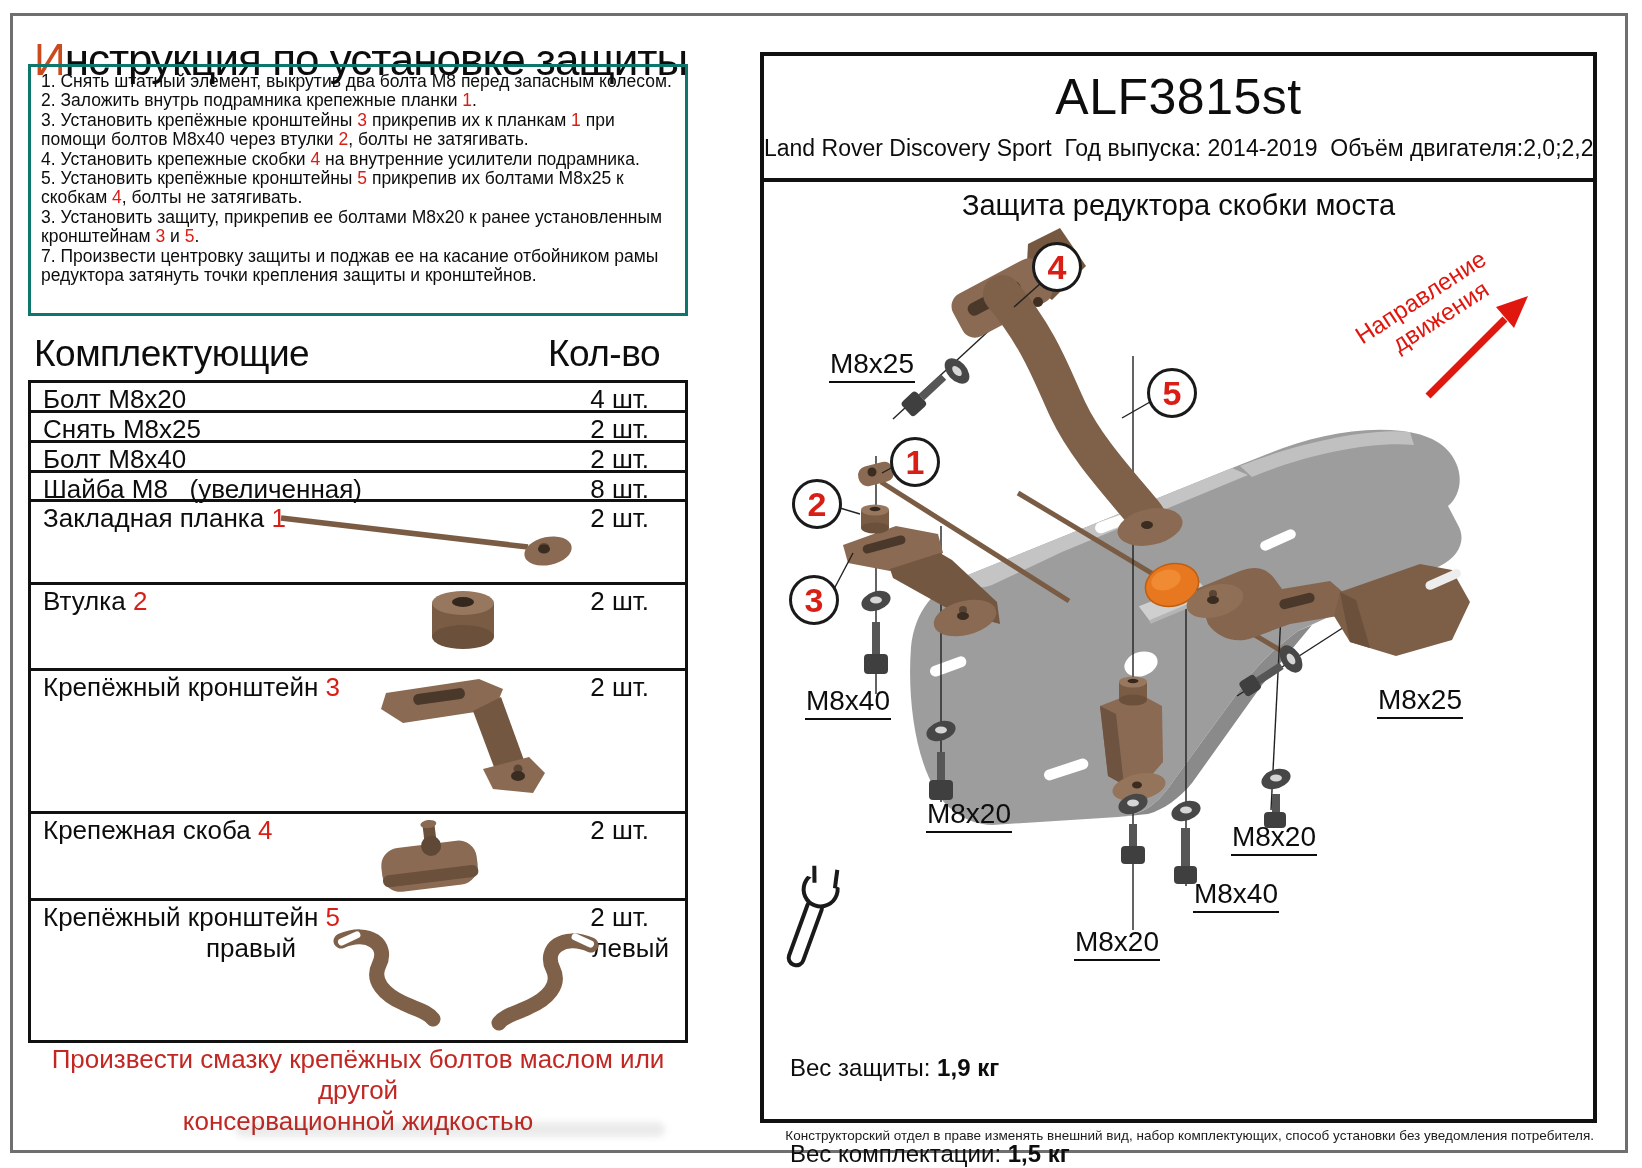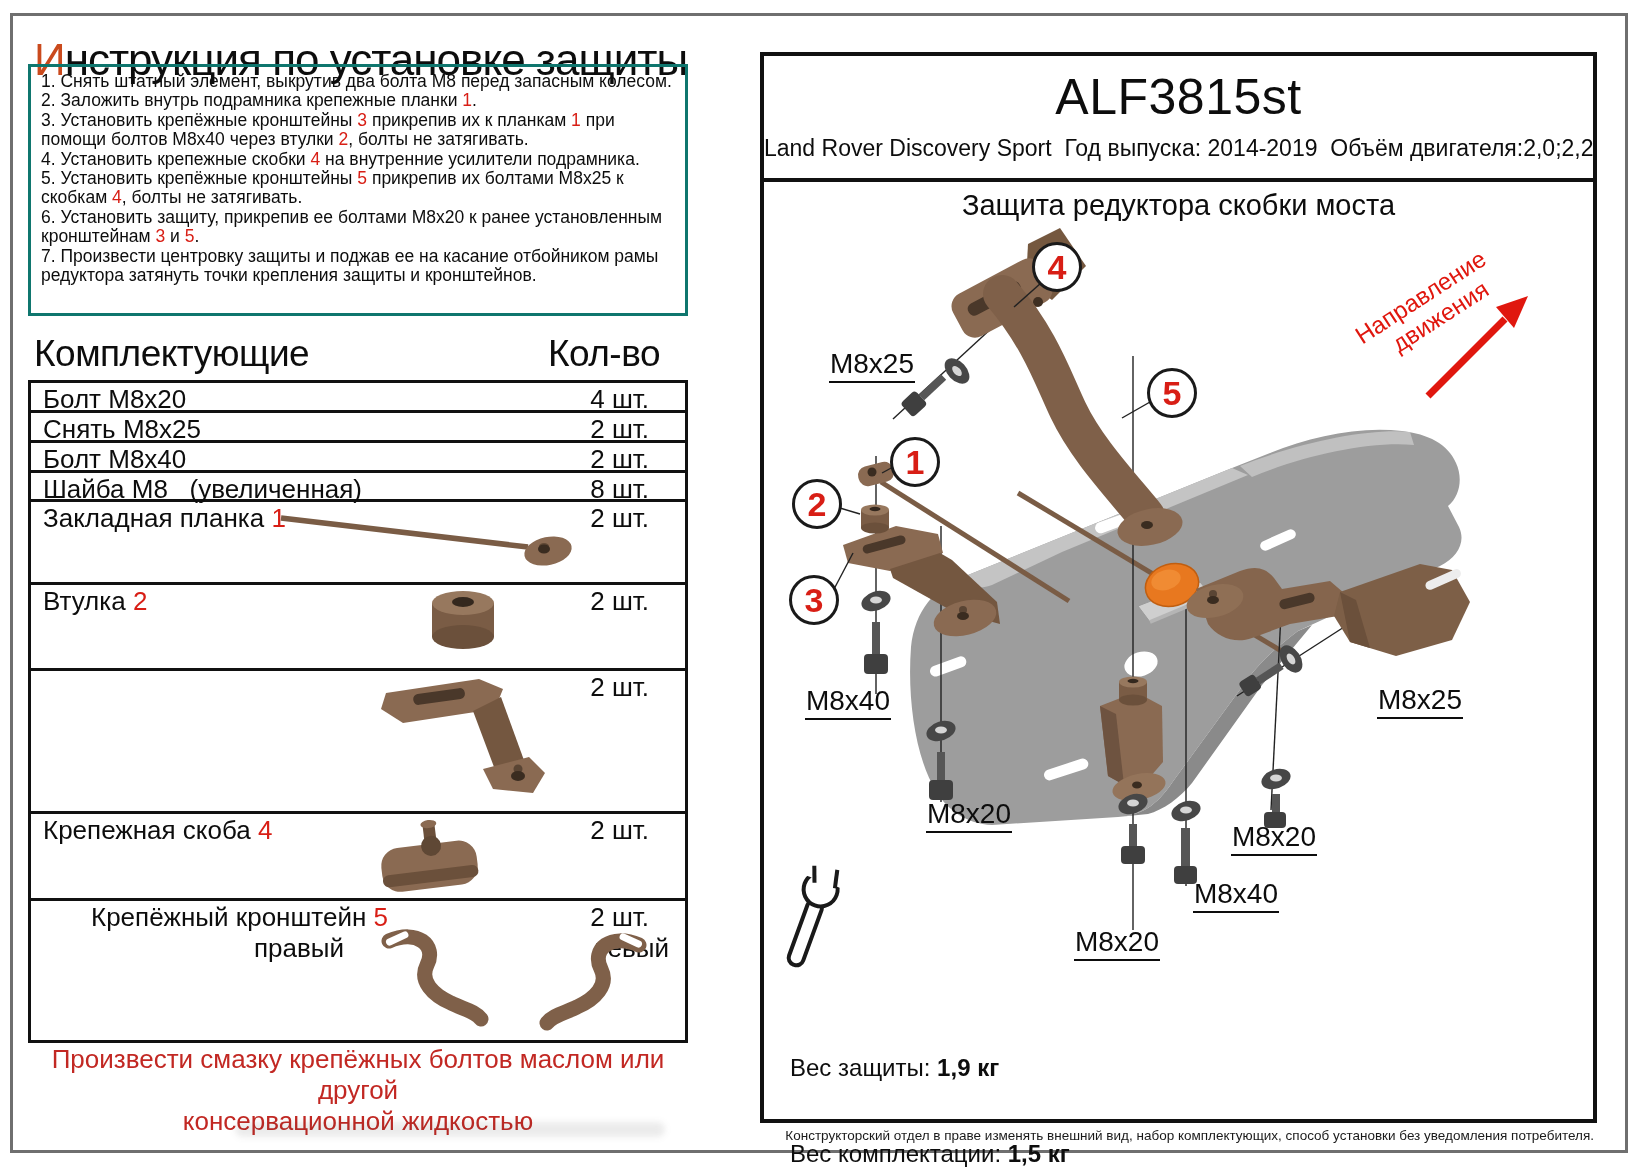--- a/index.html
+++ b/index.html
@@ -17,21 +17,21 @@
   .doc-title{left:34px;top:6px;width:660px;font-size:44px;font-weight:400;letter-spacing:-1px;white-space:nowrap;}
   .doc-title .rd{color:var(--title-red);}
   .instr-box{left:28px;top:64px;width:660px;height:252px;border:3px solid #0f766e;box-sizing:border-box;
              padding:5px 10px 0 10px;}
   .instr-box p{margin:0;font-size:17.5px;line-height:19.4px;}
   .comp-head{left:34px;top:333px;width:648px;height:46px;}
   .comp-head .h1{position:absolute;left:0;top:0;font-size:37px;font-weight:500;letter-spacing:-.5px;}
   .comp-head .h2{position:absolute;right:22px;top:0;font-size:37px;font-weight:500;letter-spacing:-.5px;}
   .comp-table{left:28px;top:380px;width:660px;border:3px solid #111;box-sizing:border-box;background:#fff;}
   .crow{position:relative;border-bottom:3px solid #111;padding-left:30px;}
-  .crow:last-child{border-bottom:none;margin-left:48px;}
+  .crow:last-child{border-bottom:none;}
   .crow .lbl{position:absolute;left:12px;top:1px;font-size:26px;white-space:pre-wrap;}
   .crow .qty{position:absolute;right:36px;top:1px;font-size:26px;}
   .crow .subl{position:absolute;left:175px;top:32px;font-size:26px;}
   .crow .subr{position:absolute;right:16px;top:32px;font-size:26px;}
   .crow svg{position:absolute;left:0;top:0;}
   .note{left:28px;top:1044px;width:660px;text-align:center;font-size:26px;line-height:31px;
         color:var(--note-red);font-weight:500;}
   .smudge{left:235px;top:1122px;width:430px;height:15px;background:rgba(60,60,60,.10);filter:blur(3px);border-radius:8px;}
   
   .panel{left:760px;top:52px;width:837px;height:1071px;border:4px solid #111;box-sizing:border-box;background:#fff;}
@@ -51,21 +51,21 @@
 <div class="abs page-border"></div>
 
 <h1 class="abs doc-title"><span class="rd">И</span><span>нструкция по установке защиты</span></h1>
 
 <div class="abs instr-box">
   <p><span>1. Снять штатный элемент, выкрутив два болта М8 перед запасным колесом.</span></p>
   <p><span>2. Заложить внутрь подрамника крепежные планки </span><span class="rd">1</span><span>.</span></p>
   <p><span>3. Установить крепёжные кронштейны </span><span class="rd">3</span><span> прикрепив их к планкам </span><span class="rd">1</span><span> при помощи болтов М8х40 через втулки </span><span class="rd">2</span><span>, болты не затягивать.</span></p>
   <p><span>4. Установить крепежные скобки </span><span class="rd">4</span><span> на внутренние усилители подрамника.</span></p>
   <p><span>5. Установить крепёжные кронштейны </span><span class="rd">5</span><span> прикрепив их болтами М8х25 к скобкам </span><span class="rd">4</span><span>, болты не затягивать.</span></p>
-  <p><span>6. Установить защиту, прикрепив ее болтами М8х20 к ранее установленным кронштейнам </span><span class="rd">3</span><span> и </span><span class="rd">5</span><span>.</span></p>
+  <p><span>3. Установить защиту, прикрепив ее болтами М8х20 к ранее установленным кронштейнам </span><span class="rd">3</span><span> и </span><span class="rd">5</span><span>.</span></p>
   <p><span>7. Произвести центровку защиты и поджав ее на касание отбойником рамы редуктора затянуть точки крепления защиты и кронштейнов.</span></p>
 </div>
 
 <div class="abs comp-head">
   <span class="h1">Комплектующие</span>
   <span class="h2">Кол-во</span>
 </div>
 
 <div class="abs comp-table">
   <div class="crow" style="height:27px">
@@ -98,20 +98,21 @@
     <span class="lbl"><span>Втулка </span><span class="rd">2</span></span>
     <span class="qty">2 шт.</span>
     <svg width="654" height="83">
       <rect x="401" y="18" width="62" height="34" fill="#7a5c45"></rect>
       <ellipse cx="432" cy="52" rx="31" ry="12" fill="#6b503b"></ellipse>
       <ellipse cx="432" cy="18" rx="31" ry="12" fill="#97785e"></ellipse>
       <ellipse cx="432" cy="17" rx="11" ry="5" fill="#34281e"></ellipse>
     </svg>
   </div>
   <div class="crow" style="height:140px">
+    <span class="lbl"><span>Крепёжный кронштейн </span><span class="rd">3</span></span>
     <span class="qty">2 шт.</span>
     <svg width="654" height="140">
       <polygon points="355,22 448,8 472,18 464,38 372,52 350,38" fill="#8a6a52"></polygon>
       <rect x="382" y="20" width="52" height="11" rx="5" fill="#4a382a" transform="rotate(-8 408 25)"></rect>
       <polygon points="442,40 470,26 494,92 466,104" fill="#745740"></polygon>
       <polygon points="452,98 498,86 514,102 502,122 462,118" fill="#8a6a52"></polygon>
       <circle cx="487" cy="98" r="4.5" fill="#5a4534"></circle>
       <ellipse cx="487" cy="105" rx="7" ry="5" fill="#3a2c20"></ellipse>
     </svg>
   </div>

